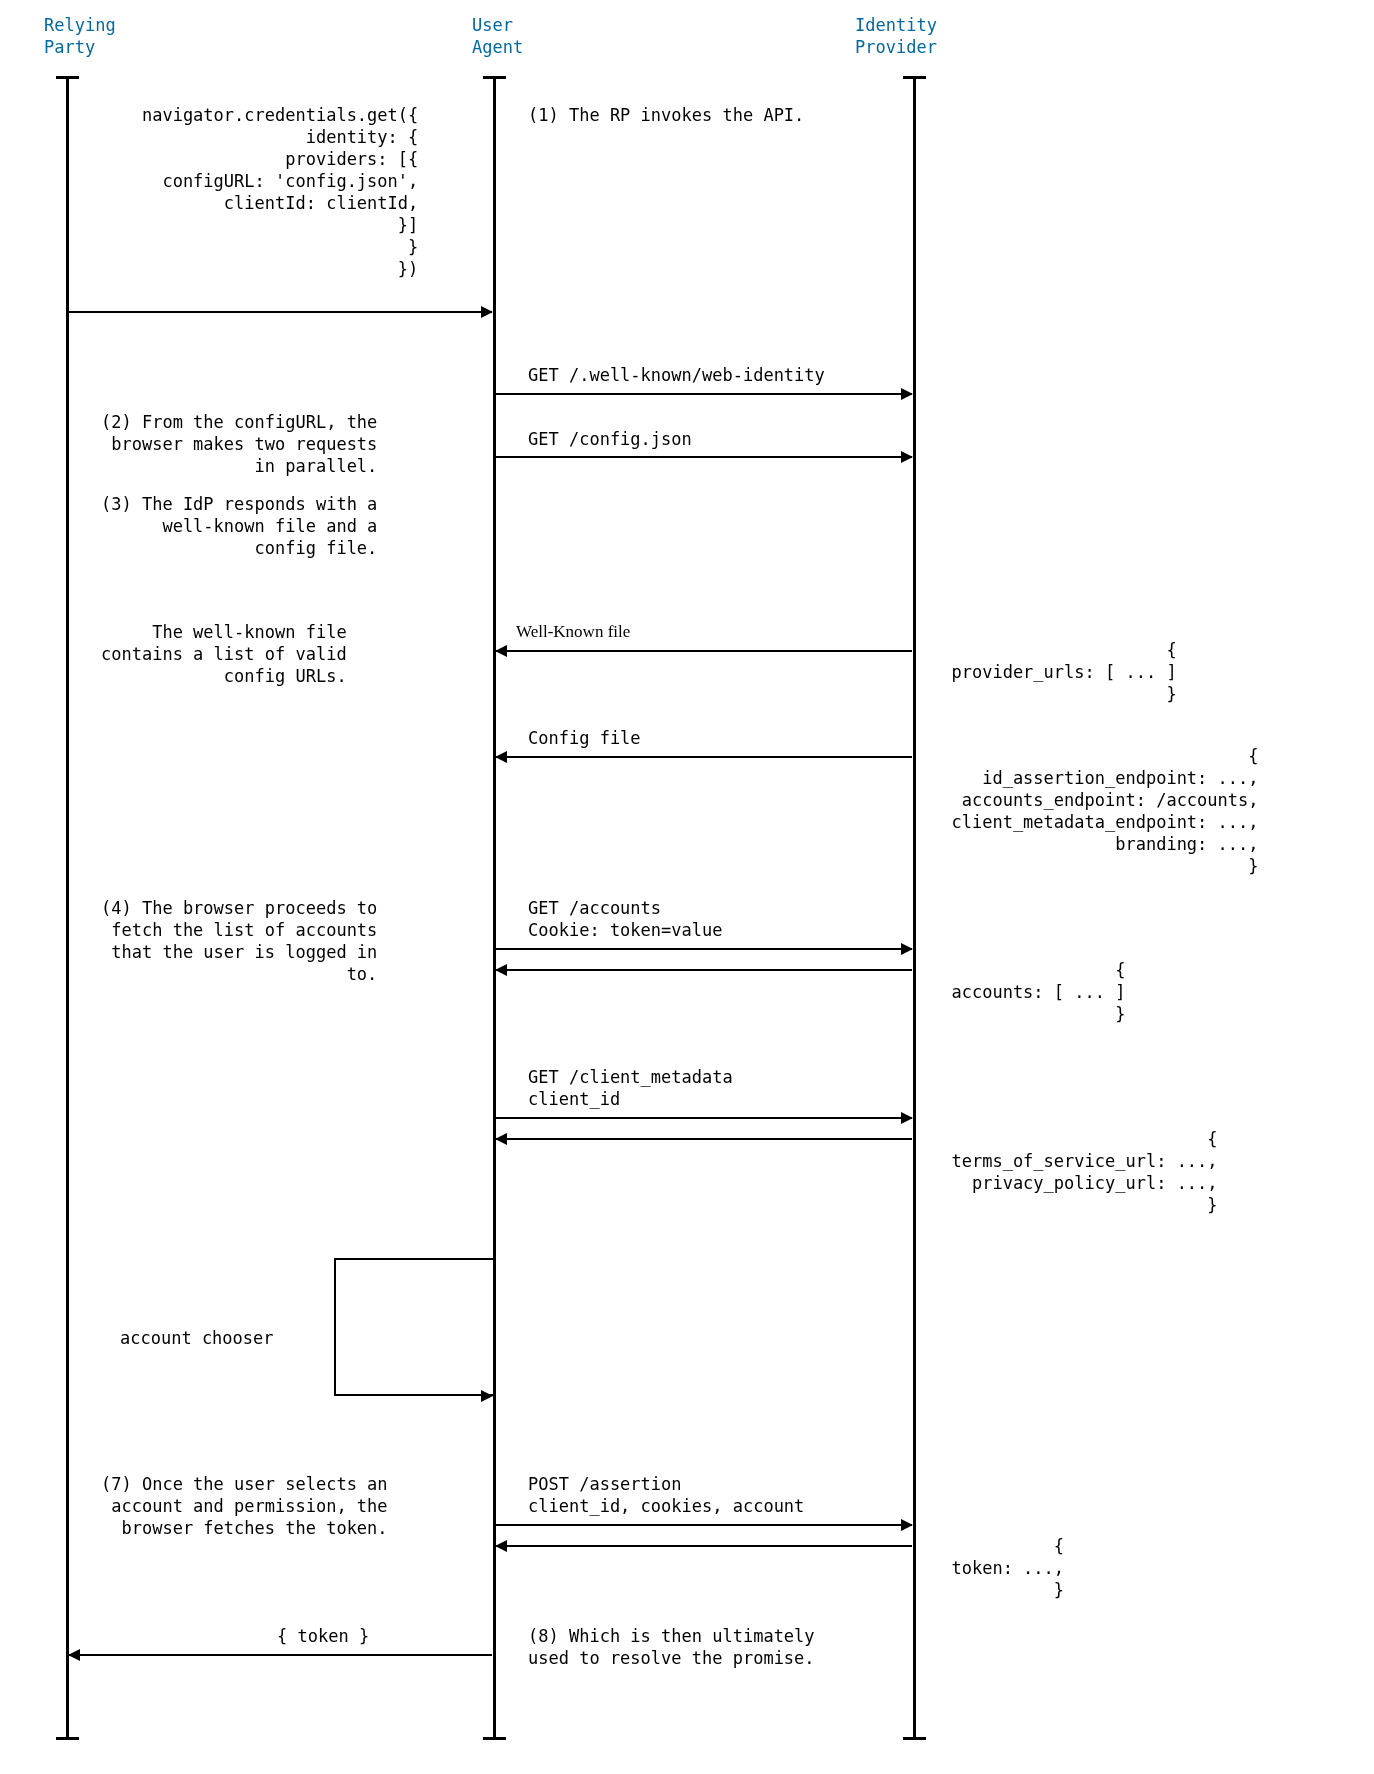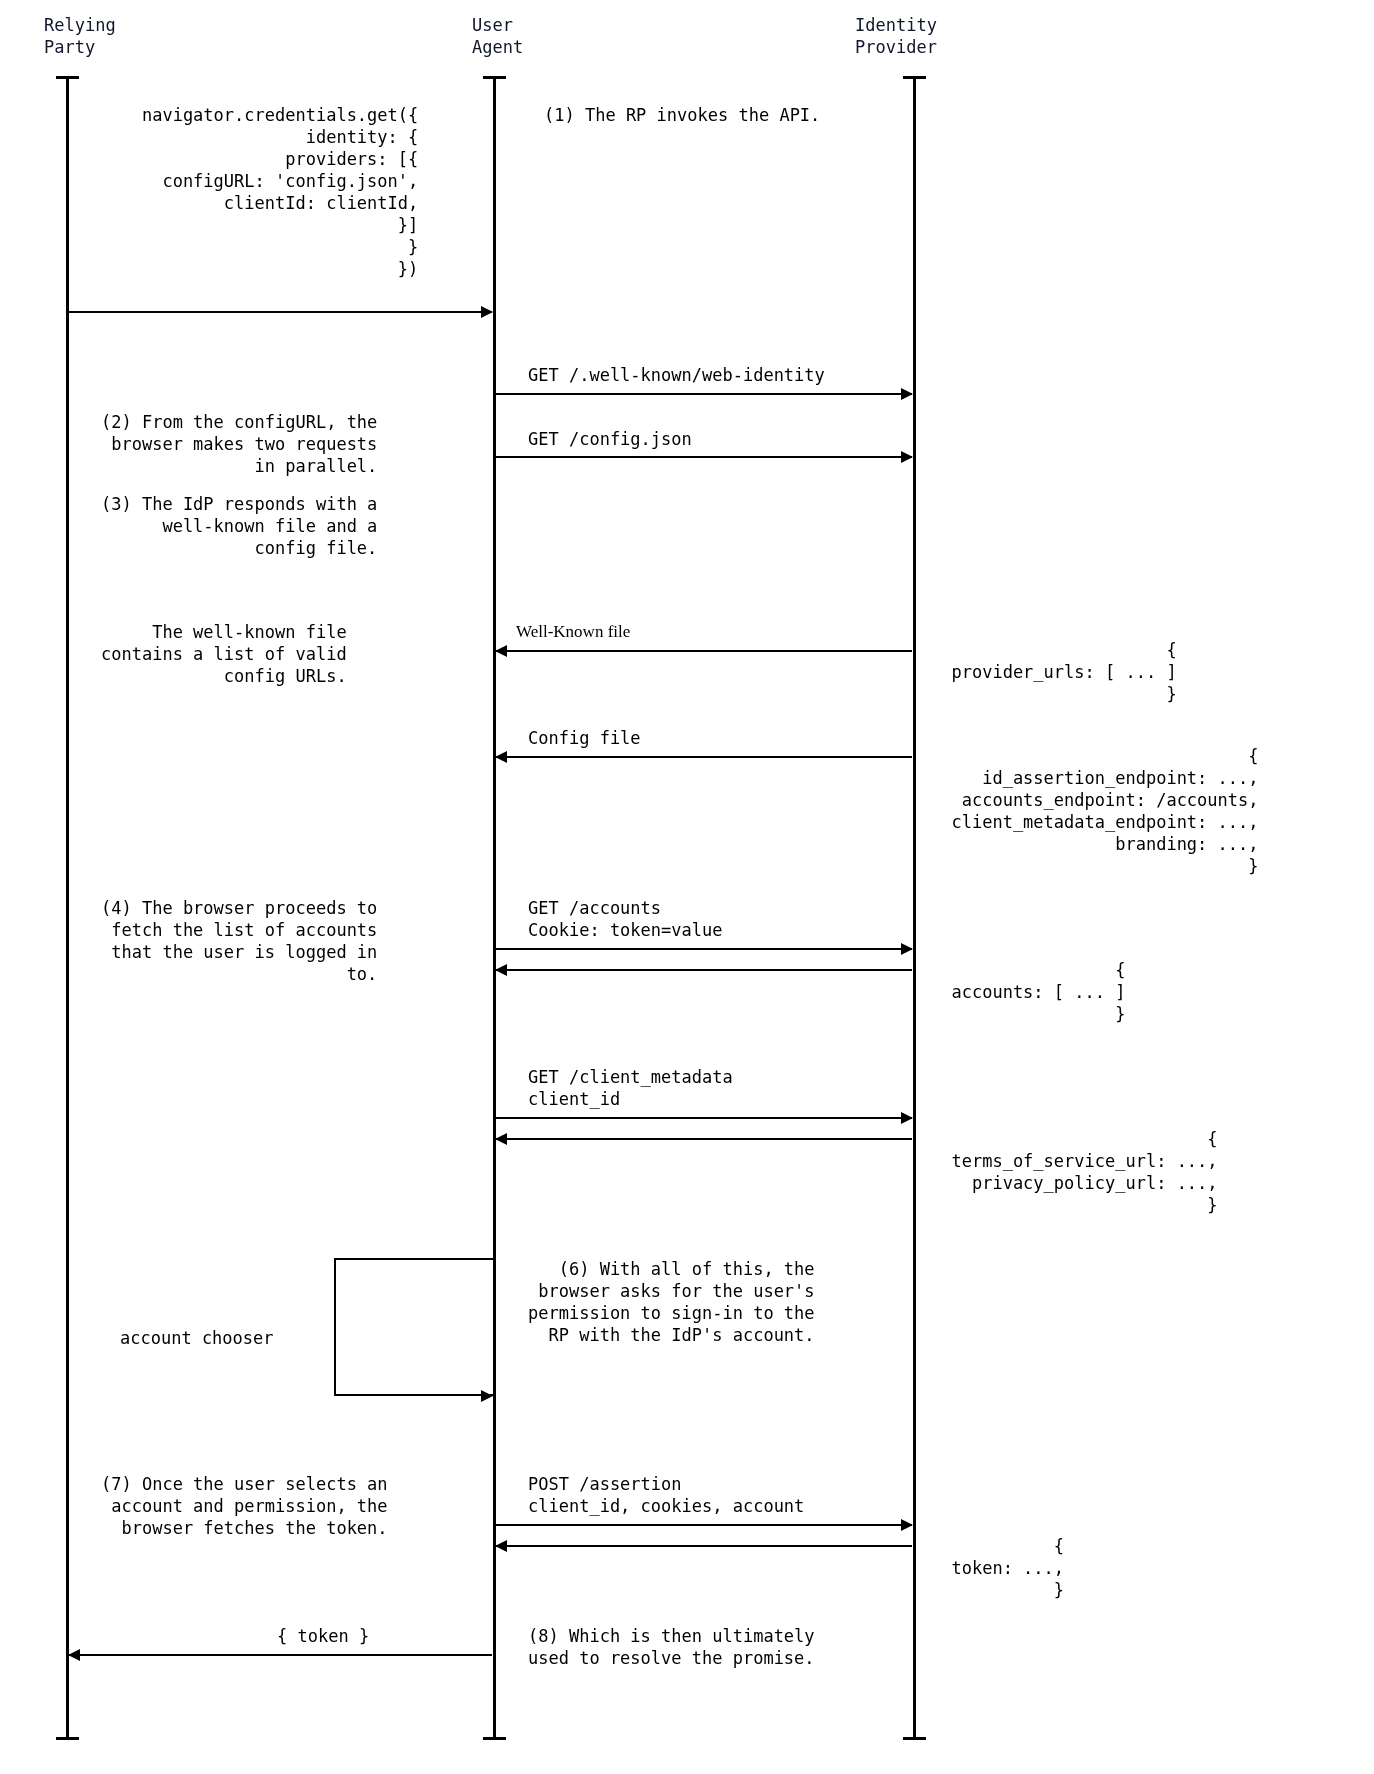--- a/index.html
+++ b/index.html
@@ -15,21 +15,21 @@
     position: relative;
     width: 1374px;
     height: 1774px;
     overflow: hidden;
   }
   .lifeline-label {
     position: absolute;
     font-size: 17px;
     line-height: 22px;
     white-space: pre;
-    color: #0f172a;
+    color: #0369a1;
   }
   .lifeline {
     position: absolute;
     width: 3px;
     background: #000;
   }
   .lifeline-cap {
     position: absolute;
     height: 3px;
     background: #000;
@@ -100,21 +100,21 @@
 
   <div class="note" style="left:101px; top:104px;">navigator.credentials.get({
   identity: {
     providers: [{
       configURL: 'config.json',
       clientId: clientId,
     }]
   }
 })</div>
 
-  <div class="note" style="left:528px; top:104px;margin-left:16px;">(1) The RP invokes the API.</div>
+  <div class="note" style="left:528px; top:104px;">(1) The RP invokes the API.</div>
 
   <div class="note" style="left:101px; top:364px;margin-top:47px;">(2) From the configURL, the
 browser makes two requests
 in parallel.</div>
 
   <div class="note" style="left:101px; top:493px;">(3) The IdP responds with a
 well-known file and a
 config file.</div>
 
   <div class="note" style="left:101px; top:621px;">The well-known file
@@ -141,24 +141,20 @@
   <div class="note" style="left:931px; top:959px;">{
   accounts: [ ... ]
 }</div>
 
 
   <div class="note" style="left:931px; top:1128px;">{
   terms_of_service_url: ...,
   privacy_policy_url: ...,
 }</div>
 
-  <div class="note" style="left:528px; top:1258px;">(6) With all of this, the
-browser asks for the user's
-permission to sign-in to the
-RP with the IdP's account.</div>
 
   <div class="note" style="left:120px; top:1327px;">account chooser</div>
 
   <div class="note" style="left:101px; top:1473px;">(7) Once the user selects an
 account and permission, the
 browser fetches the token.</div>
 
   <div class="note" style="left:931px; top:1535px;">{
   token: ...,
 }</div>

